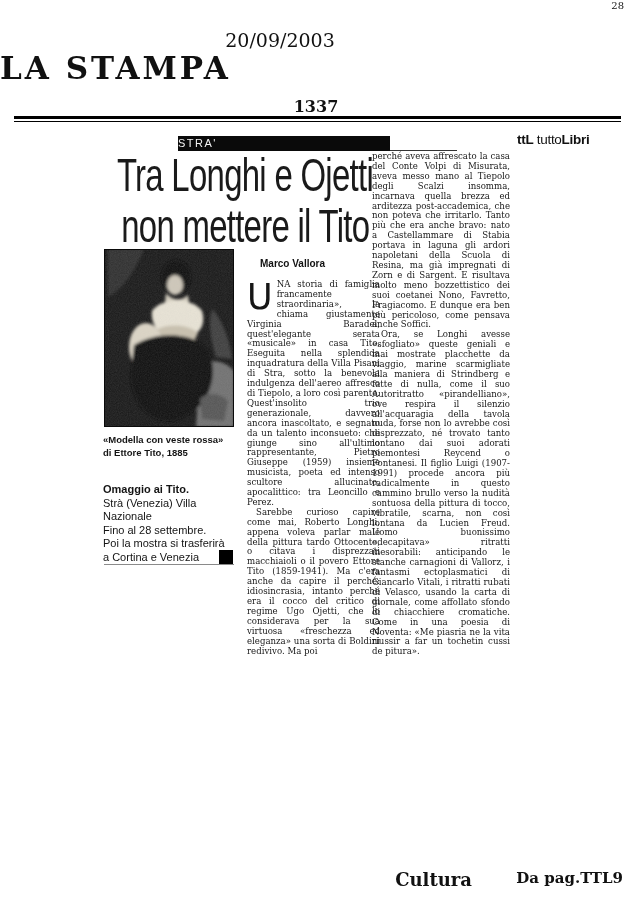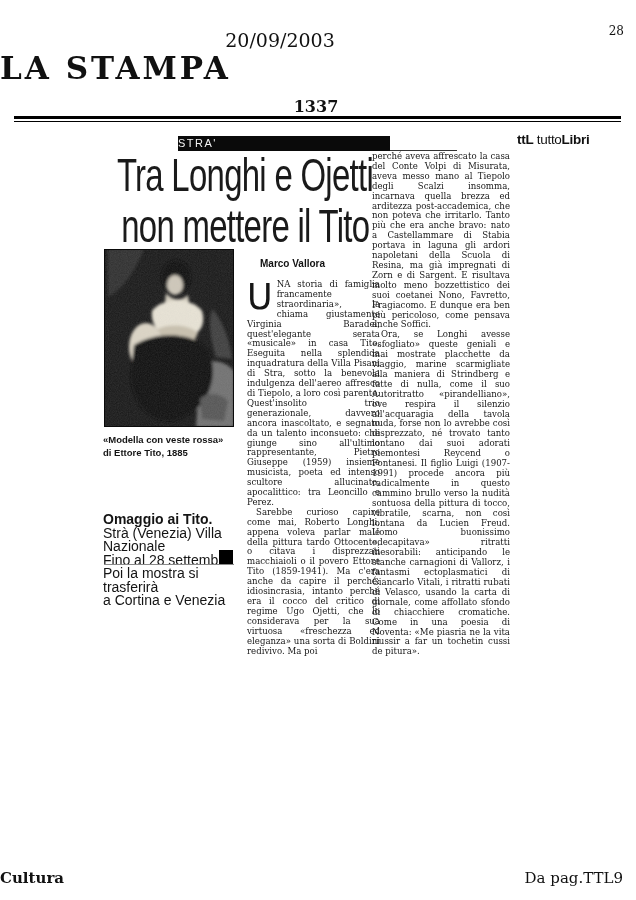--- a/index.html
+++ b/index.html
@@ -4,21 +4,21 @@
 <style>
   html,body{margin:0;padding:0;background:#e8e8e8;}
   .page{
     position:relative;width:636px;height:900px;background:#ffffff;
     margin:0 auto;overflow:hidden;color:#111;
     font-family:"Liberation Sans",sans-serif;
   }
   .serif{font-family:"DejaVu Serif","Liberation Serif",serif;}
   .abs{position:absolute;}
 
-  .pagenum{top:24px;right:12px;font-size:12px;}
+  .pagenum{top:0;right:12px;font-size:10px;}
   .date{top:29px;left:8px;width:544px;text-align:center;font-weight:normal;font-size:19px;}
   .masthead{top:50px;left:0;width:544px;font-weight:bold;font-size:31px;letter-spacing:3px;}
   .edition{top:97px;left:0;width:544px;text-align:center;font-weight:bold;font-size:16px;padding-left:44px;}
   .double-rule{top:116px;left:14px;width:607px;height:2px;border-top:3px solid #000;border-bottom:1px solid #000;}
 
   .section-bar{
     top:136px;left:178px;width:212px;height:15px;background:#0a0a0a;color:#f2f2f2;
     font-size:11px;line-height:15px;letter-spacing:1.5px;box-sizing:border-box;
   }
   .section-bar-ext{top:150px;left:390px;width:67px;height:1px;background:#333;}
@@ -30,42 +30,42 @@
   .headline .hl{
     display:inline-block;font-size:47px;color:#1a1a1a;letter-spacing:-1px;
     transform:scaleX(0.70);transform-origin:center center;line-height:50px;
   }
   .hl1{top:150px;} .hl2{top:201px;}
 
   .photo{top:249px;left:104px;width:130px;height:178px;background:#161616;}
   .photo svg{display:block;}
 
   .caption{top:433px;left:103px;width:142px;font-weight:bold;font-size:9.5px;line-height:13px;color:#141414;}
-  .infobox{top:483px;left:103px;width:145px;font-size:14px;line-height:13.5px;color:#141414;margin-top:30px;}
+  .infobox{top:483px;left:103px;width:145px;font-size:11px;line-height:13.5px;color:#141414;}
   .infobox .t{font-weight:bold;}
   .info-rule{top:564px;left:104px;width:130px;height:1px;background:#8a8a8a;}
   .info-square{top:550px;left:219px;width:14px;height:14px;background:#000;}
 
   .byline{top:258px;left:248px;width:133px;font-weight:bold;font-size:10px;margin-left:12px;}
 
   .bodycol{
     font-size:8.6px;line-height:9.9px;text-align:justify;color:#181818;
     font-family:"DejaVu Serif","Liberation Serif",serif;
   }
   .col-middle{top:280px;left:247px;width:133px;height:302px;}
   .col-right{top:152px;left:372px;width:138px;height:442px;}
   .bodycol p{margin:0;}
   .bodycol p.indent{text-indent:9px;}
   .dropcap{
     float:left;font-size:35px;line-height:30px;padding:2px 4px 0 0;
     font-family:"DejaVu Sans",sans-serif;color:#161616;
   }
 
-  .footer-left{top:869px;left:0;width:472px;text-align:left;font-weight:bold;font-size:15px;}
-  .footer-right{top:869px;right:13px;font-weight:normal;font-size:15px;}
+  .footer-left{top:869px;left:0;width:472px;text-align:right;font-weight:bold;font-size:18px;}
+  .footer-right{top:869px;right:13px;font-weight:bold;font-size:15px;}
 </style>
 </head>
 <body>
 
 <div class="page">
 
   <div class="abs pagenum serif">28</div>
   <div class="abs date serif">20/09/2003</div>
   <div class="abs masthead serif">LA STAMPA</div>
   <div class="abs edition serif">1337</div>

